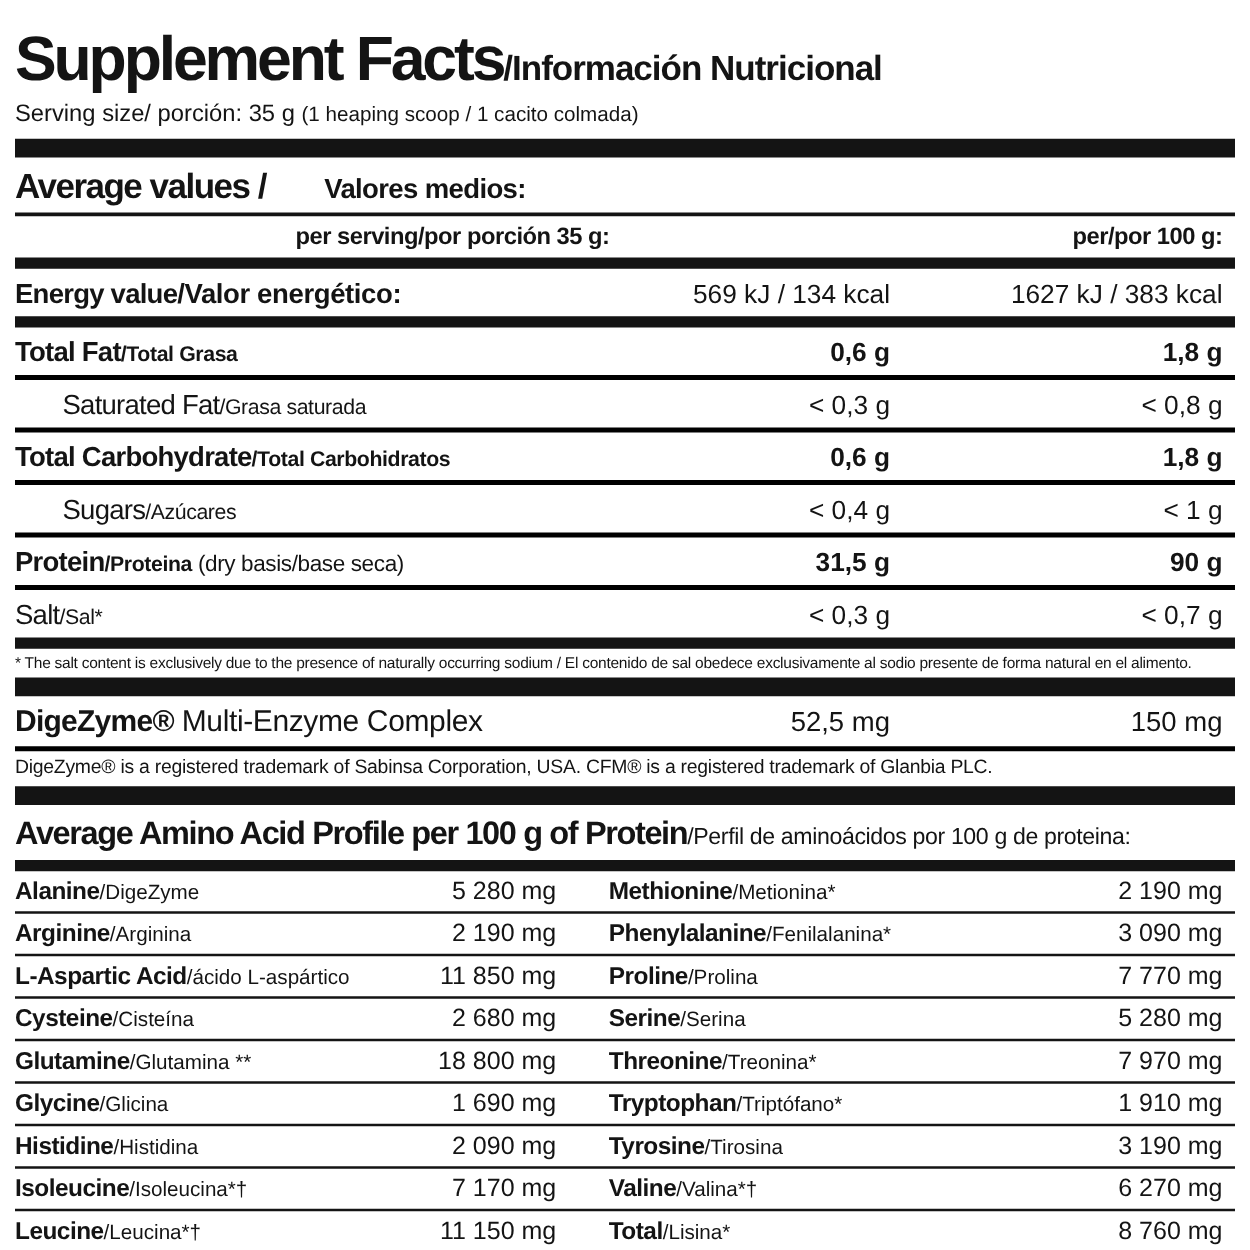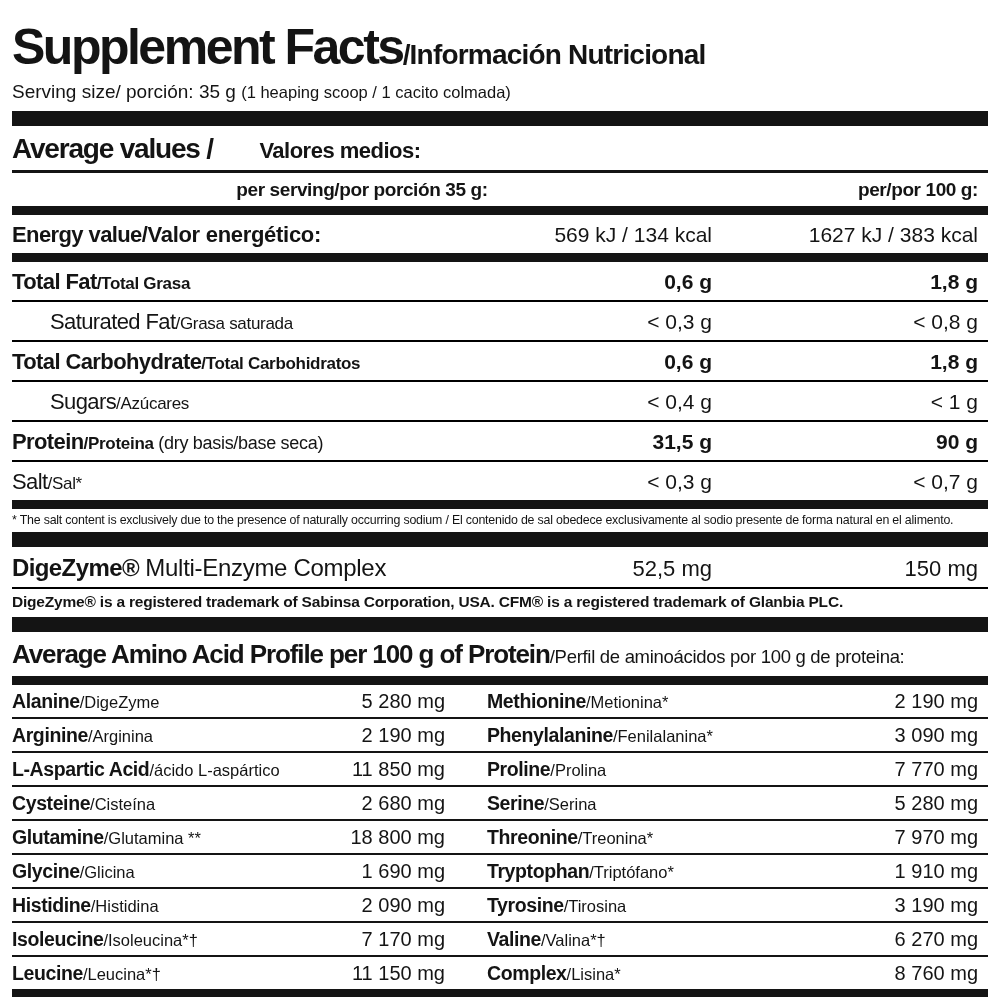--- a/index.html
+++ b/index.html
@@ -27,41 +27,41 @@
   .avg { margin:7px 0 5px 0; white-space:nowrap; }
   .avg-en { font-size:28px; font-weight:bold; letter-spacing:-1.2px; }
   .avg-es { font-size:22px; font-weight:bold; letter-spacing:-0.5px;margin-left:40px; }
 
   .col-headers { display:flex; align-items:baseline; padding:6px 0 5px 0; }
   .col-headers .h1 { flex:1; text-align:center; font-weight:bold; font-size:19px; letter-spacing:-0.4px; }
   .col-headers .h2 { width:276px; text-align:right; font-weight:bold; font-size:19px; letter-spacing:-0.4px;
                      padding-right:10px; box-sizing:border-box; white-space:nowrap; }
 
   
-  .row { display:flex; align-items:baseline; padding:7px 0 5px 0; border-bottom:2px solid #000000; }
+  .row { display:flex; align-items:baseline; padding:7px 0 5px 0; border-bottom:4px solid #000000; }
   .row .lbl { flex:1; white-space:nowrap; }
   .row .v1 { width:170px; text-align:right; white-space:nowrap; font-size:21px; }
   .row .v2 { width:276px; text-align:right; white-space:nowrap; font-size:21px;
              padding-right:10px; box-sizing:border-box; }
   .en { font-size:22px; font-weight:bold; letter-spacing:-0.6px; }
   .es { font-size:17px; font-weight:bold; letter-spacing:-0.3px; }
   .reg .en, .reg .es { font-weight:normal; }
   .bold-vals .v1, .bold-vals .v2 { font-weight:bold; }
   .indent .lbl { padding-left:38px; }
   .no-border { border-bottom:none; }
   .es-lg { font-size:22px; }
   .note { font-size:18px; font-weight:normal; letter-spacing:-0.3px; }
 
   .fn-salt { font-size:12.4px; letter-spacing:-0.2px; padding:4px 0 5px 0; white-space:nowrap; }
 
   .dz-brand { font-size:24px; font-weight:bold; letter-spacing:-0.6px; }
   .dz-rest  { font-size:24px; font-weight:normal; letter-spacing:-0.3px; }
   .dz .v1, .dz .v2 { font-size:22px; }
 
-  .tm { font-size:15.5px; font-weight:bold; letter-spacing:-0.2px; padding:4px 0 6px 0; white-space:nowrap; }
+  .tm { font-size:15.5px; font-weight:normal; letter-spacing:-0.2px; padding:4px 0 6px 0; white-space:nowrap; }
 
   .ah { margin:7px 0 6px 0; white-space:nowrap; }
   .ah-en { font-size:26px; font-weight:bold; letter-spacing:-1.1px; }
   .ah-es { font-size:18.5px; font-weight:normal; letter-spacing:-0.3px; }
 
   
   .amino-table .arow { display:flex; align-items:baseline; padding:5px 0 4px 0; border-bottom:2px solid #141414; }
   .amino-table .arow:last-child { border-bottom:8px solid #141414; }
   .al { width:433px; display:flex; align-items:baseline; }
   .ar { flex:1; display:flex; align-items:baseline; margin-left:42px; }
@@ -272,21 +272,21 @@
         </span>
     </div>
 
     <div class="arow">
       <span class="al">
           <span class="a-en">Leucine</span>
           <span class="a-es">/Leucina*†</span>
           <span class="a-val">11 150 mg</span>
         </span>
       <span class="ar">
-          <span class="a-en">Complex</span>
+          <span class="a-en">Total</span>
           <span class="a-es">/Lisina*</span>
           <span class="a-val">8 760 mg</span>
         </span>
     </div>
 
   </div>
 
   <div class="fn1">
     
   </div>

